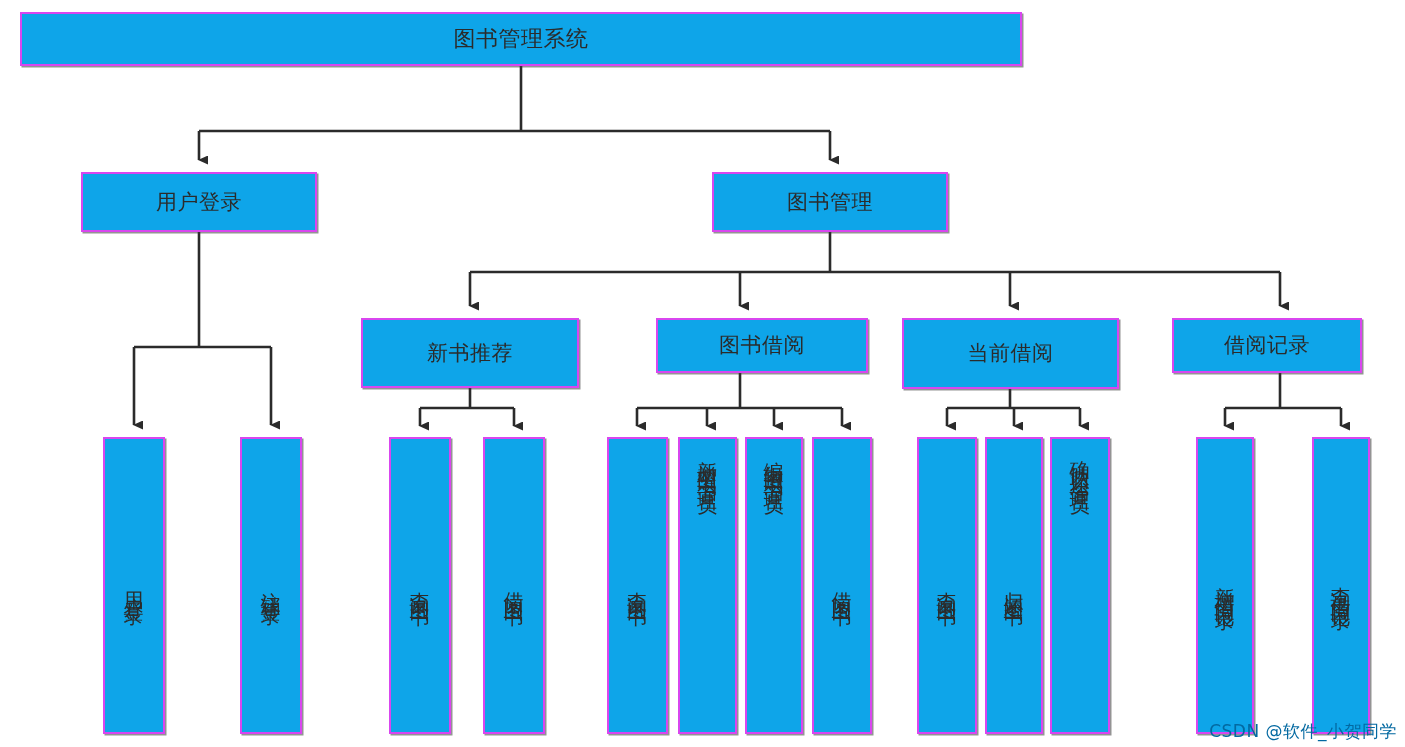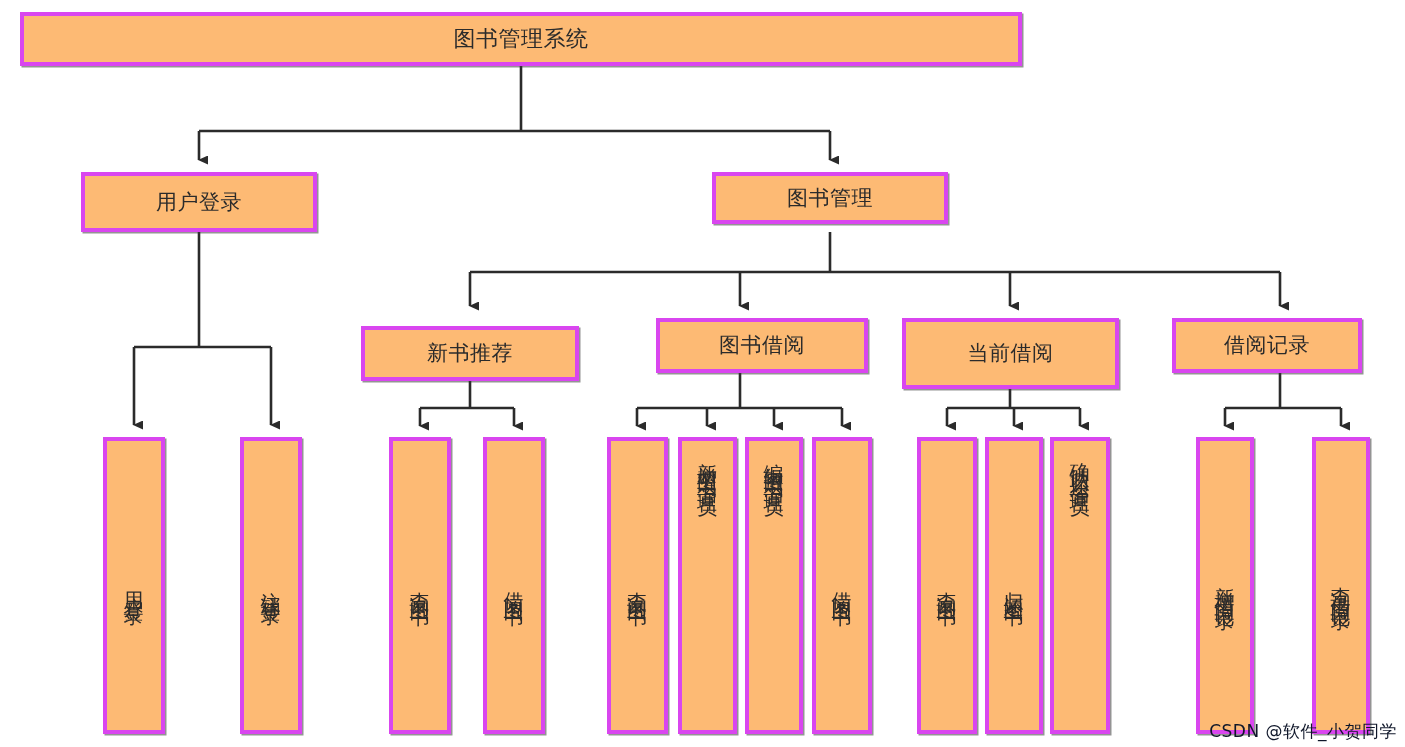--- a/index.html
+++ b/index.html
@@ -22,22 +22,22 @@
   #diagram-svg {
     position: absolute;
     left: 0;
     top: 0;
     width: 1405px;
     height: 747px;
   }
   .node-box {
     position: absolute;
     box-sizing: border-box;
-    background: #fdba74;
-    border: 4px solid #d946ef;
+    background: #0ea5e9;
+    border: 2px solid #d946ef;
     box-shadow: 1.5px 1.5px 0 rgba(60,60,60,0.55);
     display: flex;
     align-items: center;
     justify-content: center;
     color: #2b2b2b;
   }
   .node-label {
     font-size: 21px;
     line-height: 1.05;
     letter-spacing: 0.5px;
@@ -60,21 +60,21 @@
   
   .node-leaf.leaf-center {
     align-items: center;
     padding-top: 0;
   }
   #watermark {
     position: absolute;
     right: 8px;
     bottom: 4px;
     font-size: 17px;
-    color: #0f172a;
+    color: #0369a1;
     letter-spacing: 0.5px;
     white-space: nowrap;
     pointer-events: none;
   }
 </style>
 </head>
 <body>
 
 <div id="diagram-root">
 
@@ -128,25 +128,25 @@
     </g>
   </svg>
 
   <div class="node-box node-root" style="left:20px; top:12px; width:1002px; height:54px;">
     <span class="node-label">图书管理系统</span>
   </div>
 
   <div class="node-box" style="left:81px; top:172px; width:236px; height:60px;">
     <span class="node-label">用户登录</span>
   </div>
-  <div class="node-box" style="left:712px; top:172px; width:236px; height:52px;">
+  <div class="node-box" style="left:712px; top:172px; width:236px; height:60px;">
     <span class="node-label">图书管理</span>
   </div>
 
-  <div class="node-box" style="left:361px; top:326px; width:218px; height:55px;">
+  <div class="node-box" style="left:361px; top:318px; width:218px; height:70px;">
     <span class="node-label">新书推荐</span>
   </div>
   <div class="node-box" style="left:656px; top:318px; width:212px; height:55px;">
     <span class="node-label">图书借阅</span>
   </div>
   <div class="node-box" style="left:902px; top:318px; width:217px; height:71px;">
     <span class="node-label">当前借阅</span>
   </div>
   <div class="node-box" style="left:1172px; top:318px; width:190px; height:55px;">
     <span class="node-label">借阅记录</span>

